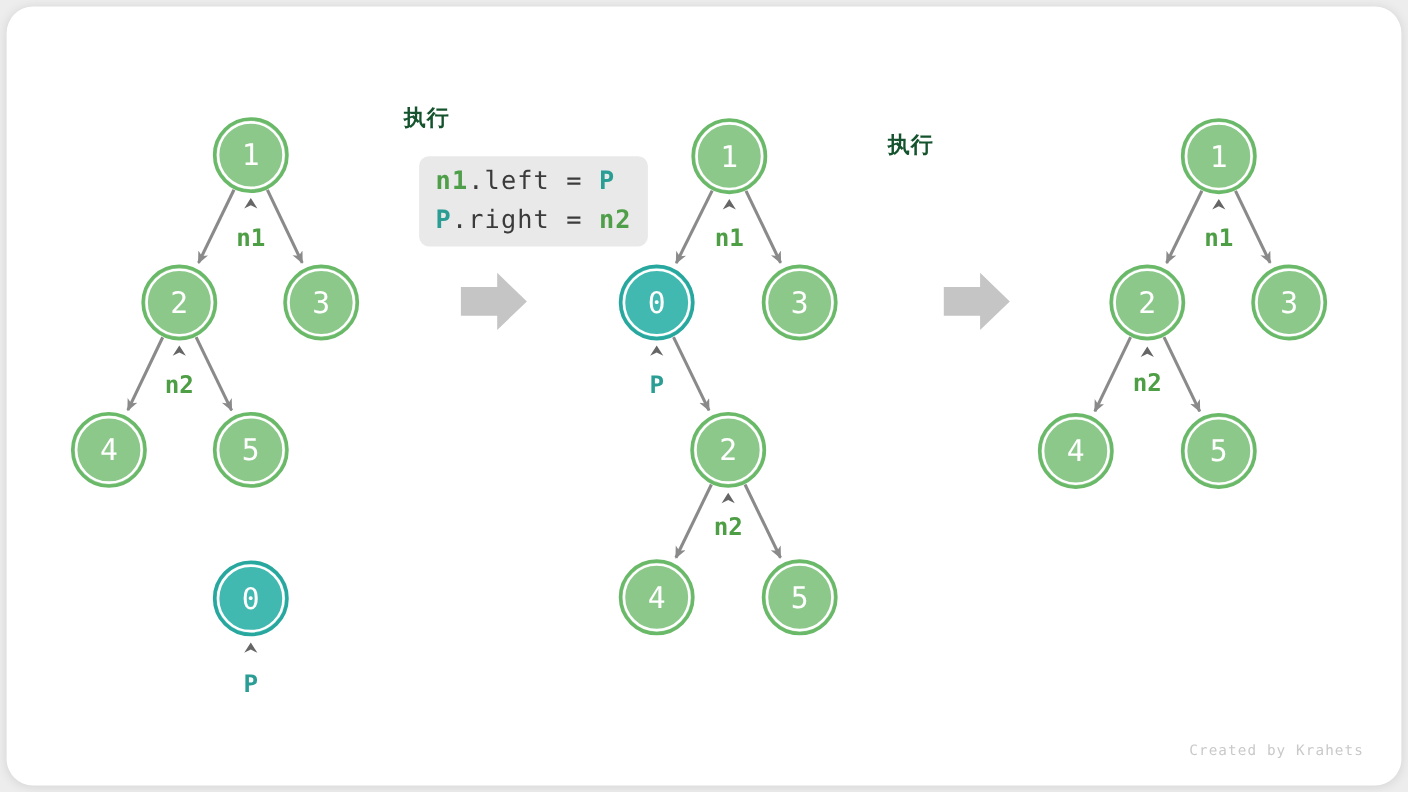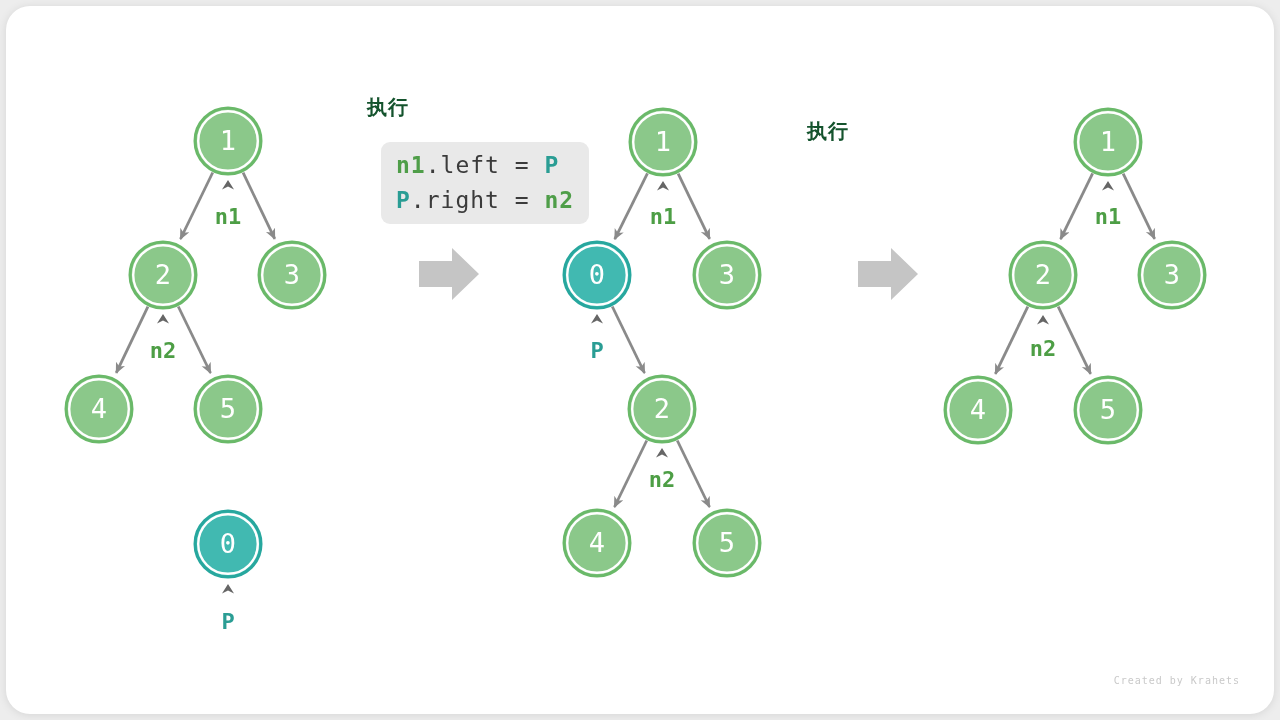--- a/index.html
+++ b/index.html
@@ -33,21 +33,21 @@
     white-space:pre;
   }
   #code1{left:354px;top:142px;margin-left:27px;}
   #code2{left:793px;top:157px;}
   .tok-green{color:#4f9e49;font-weight:bold;}
   .tok-teal{color:#2a9d94;font-weight:bold;}
   .tok-plain{color:#3b3b3b;}
   #watermark{
     position:absolute;right:40px;top:675px;
     font-family:"DejaVu Sans Mono", monospace;
-    font-size:10px;letter-spacing:1px;color:#c9c9c9;
+    font-size:13px;letter-spacing:1px;color:#c9c9c9;
   }
 </style>
 </head>
 <body>
 
 <div id="stage">
   <div id="card"></div>
 
   <svg id="diagram-svg" viewBox="0 0 1280 720" xmlns="http://www.w3.org/2000/svg">
     <defs>

